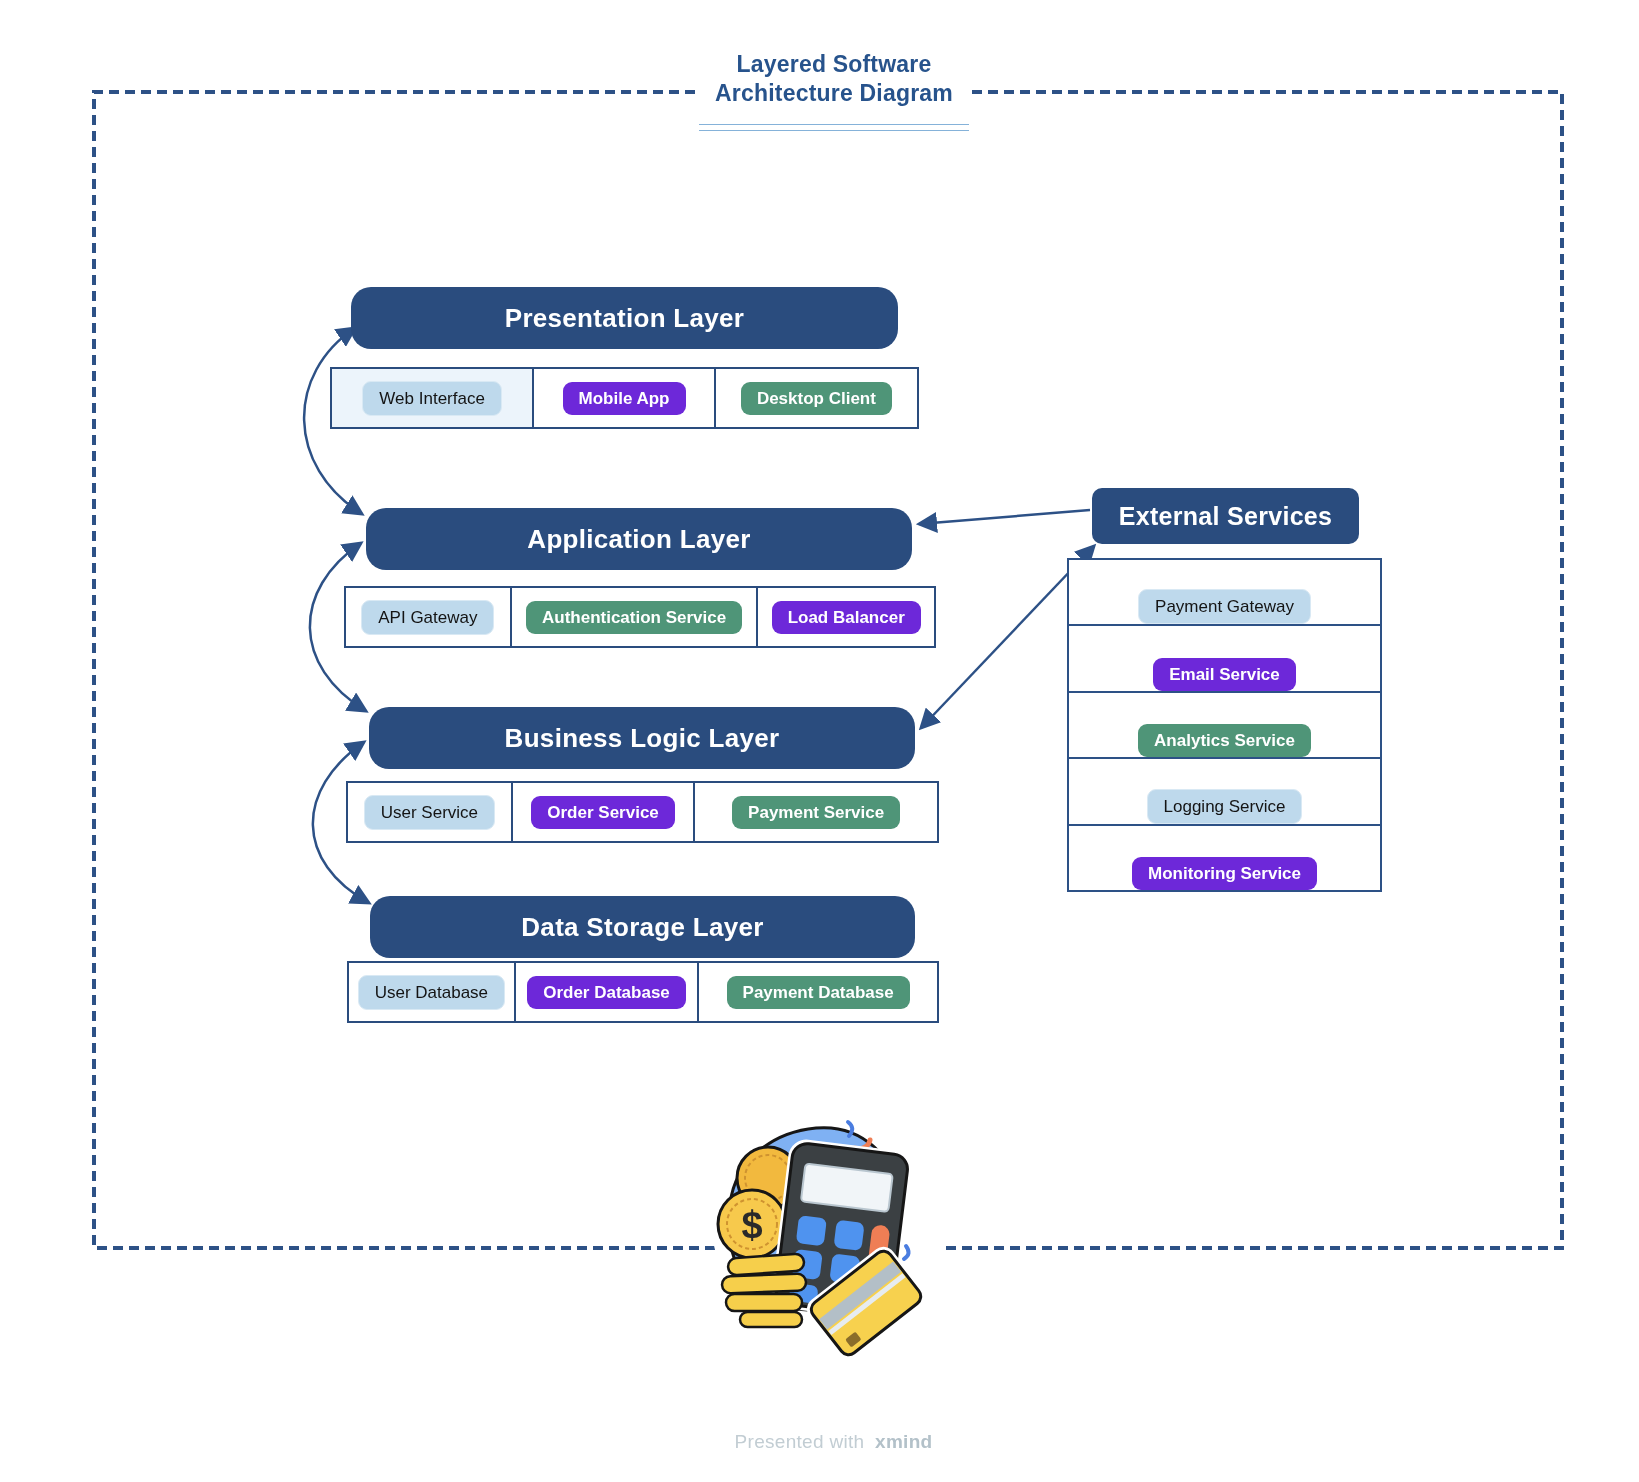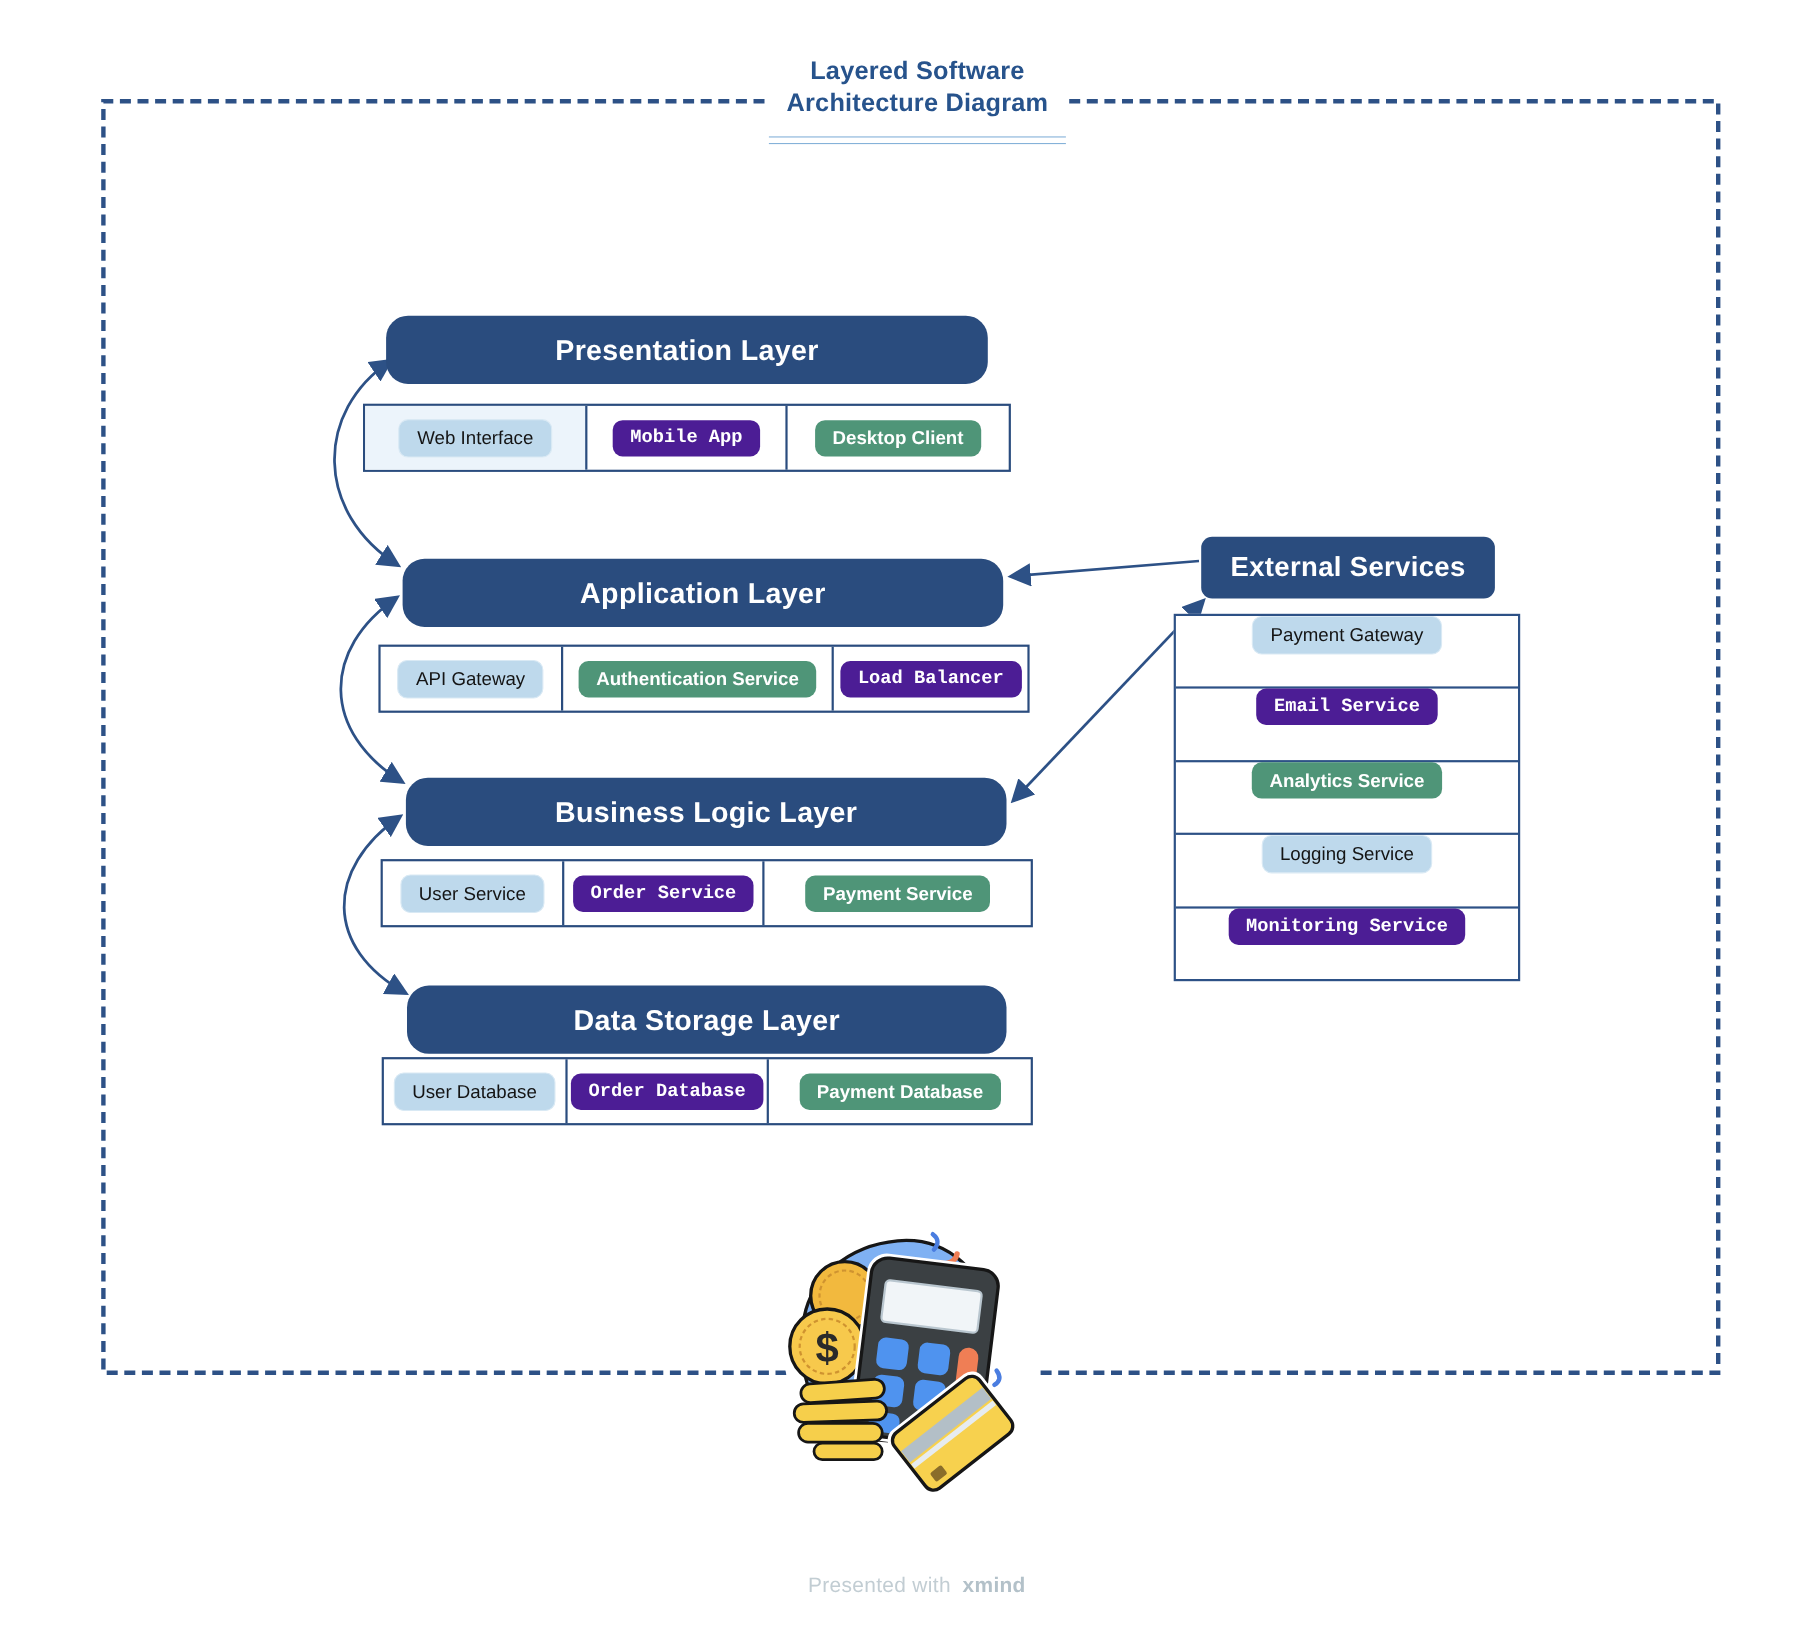--- a/index.html
+++ b/index.html
@@ -45,37 +45,37 @@
     border-right:2.5px solid #2a4c7e;min-width:0;
   }
   .cell:last-child{border-right:none;}
   .cell.tint{background:#ecf4fb;}
 
   .pill{
     border-radius:9px;padding:8px 16px;font-size:17px;font-weight:600;
     white-space:nowrap;line-height:1;display:inline-block;
   }
   .pill.light{background:#bed9ec;color:#141414;font-weight:500;border:1px solid #d9e9f4;}
-  .pill.blue {background:#4c1d95;color:#ffffff;font-family:Liberation Mono, monospace;}
+  .pill.blue {background:#6d28d9;color:#ffffff;}
   .pill.green{background:#4f9578;color:#ffffff;}
 
   
   .ext-header{
     position:absolute;left:1078px;top:488px;width:267px;height:56px;
     background:#2a4c7e;border-radius:10px;color:#fff;font-size:25px;font-weight:bold;
     display:flex;align-items:center;justify-content:center;letter-spacing:.3px;
   }
   .ext-panel{
     position:absolute;left:1053px;top:558px;width:315px;height:334px;
     border:2.5px solid #2d5186;box-sizing:border-box;background:#fff;
     display:flex;flex-direction:column;
   }
   .ext-row{
     flex:1;border-bottom:2.5px solid #2d5186;
-    display:flex;align-items:flex-start;justify-content:center;
+    display:flex;align-items:flex-end;justify-content:center;
   }
   .ext-row:last-child{border-bottom:none;}
 
   
   .footer{
     position:absolute;left:0;width:100%;top:1431px;text-align:center;
     font-size:19px;color:#c2cdd3;letter-spacing:.3px;
   }
   .footer .brand{font-weight:bold;color:#b3c1c9;margin-left:5px;}
 

